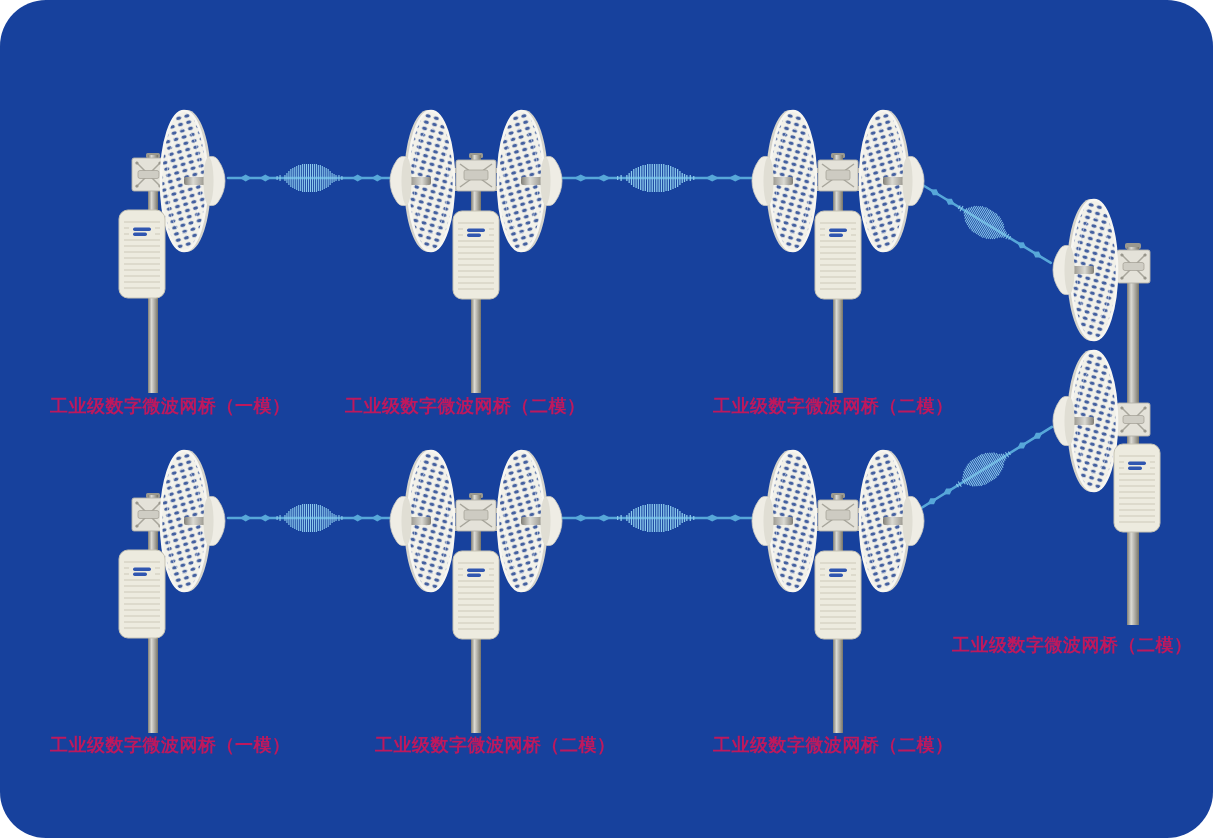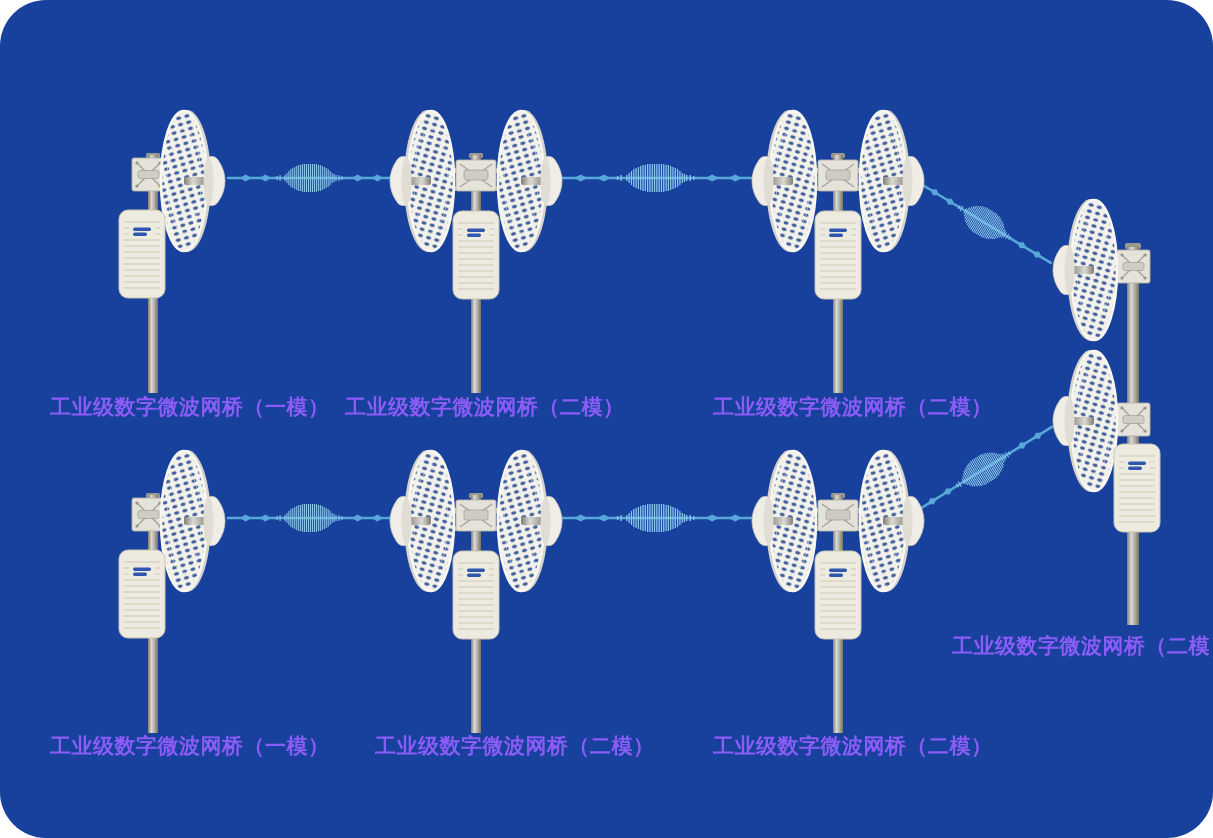--- a/index.html
+++ b/index.html
@@ -4,23 +4,23 @@
 <style>
   html,body{margin:0;padding:0;background:#ffffff;}
   .stage{
     position:relative;
     width:1213px;height:838px;
     font-family:"Liberation Sans",sans-serif;
   }
   .stage svg{position:absolute;left:0;top:0;display:block;}
   .lbl{
     position:absolute;
-    color:#8b5cf6;
+    color:#be185d;
     font-weight:700;
-    font-size:21px;
+    font-size:18px;
     line-height:25px;
     white-space:nowrap;
     letter-spacing:0.5px;
     font-family:"Liberation Sans",sans-serif;
   }
   #lbl-top-left   {left:50px;  top:394px;}
   #lbl-top-middle {left:345px; top:394px;}
   #lbl-top-right  {left:713px; top:394px;}
   #lbl-bot-left   {left:50px;  top:733px;}
   #lbl-bot-middle {left:375px; top:733px;}

